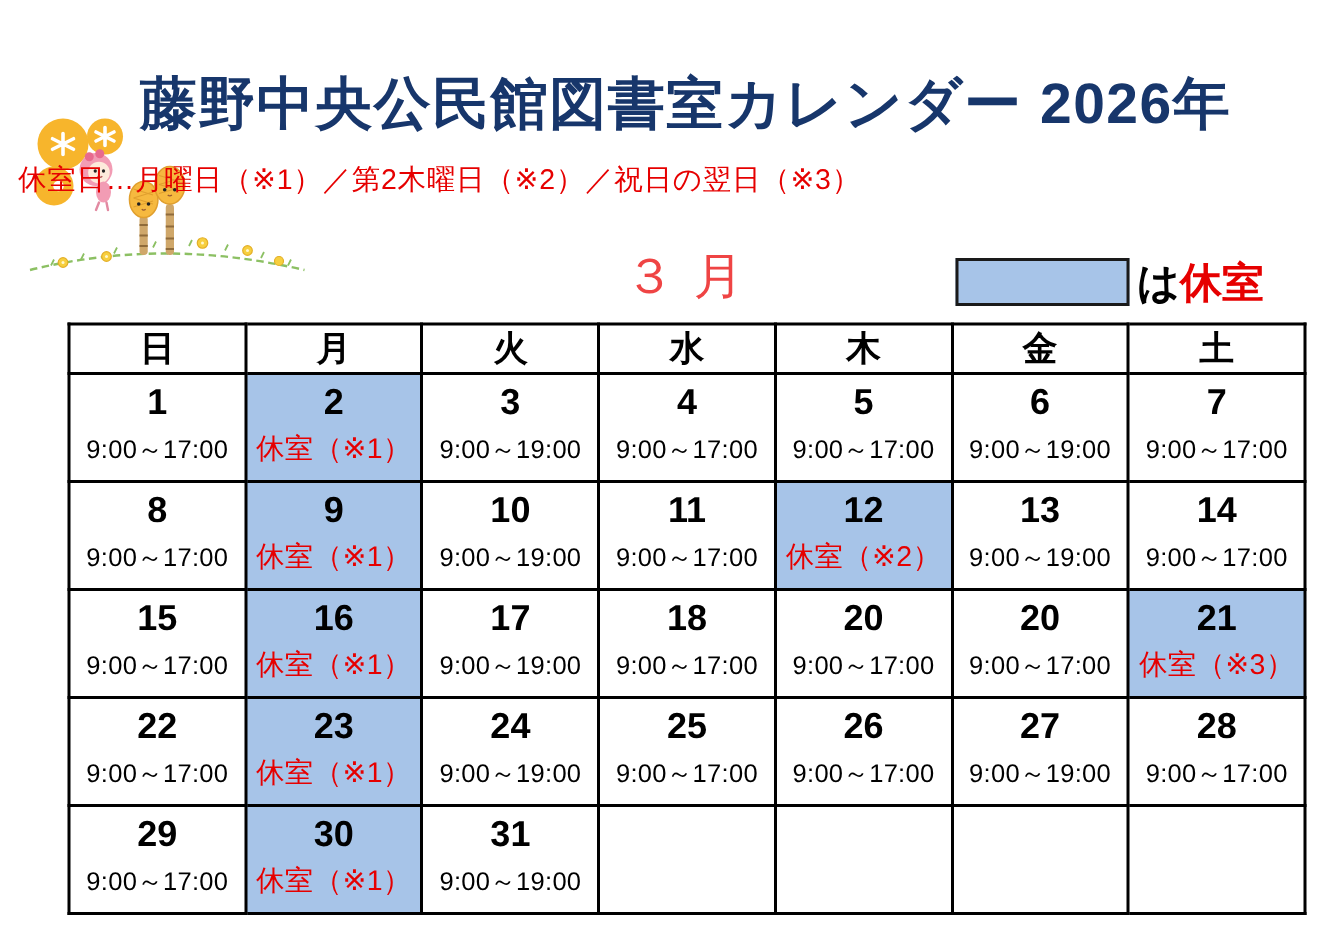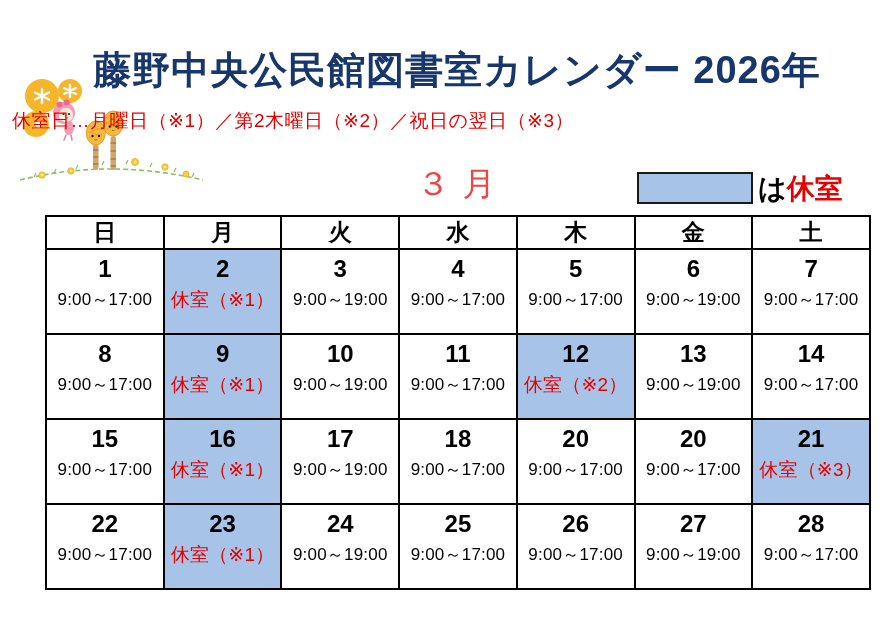--- a/index.html
+++ b/index.html
@@ -250,16 +250,34 @@
           </td>
           <td>
             <div class="date">27</div>
             <div class="hours">9:00～19:00</div>
           </td>
           <td>
             <div class="date">28</div>
             <div class="hours">9:00～17:00</div>
           </td>
         </tr>
+        <tr>
+          <td>
+            <div class="date">29</div>
+            <div class="hours">9:00～17:00</div>
+          </td>
+          <td class="closed">
+            <div class="date">30</div>
+            <div class="hours closed-text">休室（※1）</div>
+          </td>
+          <td>
+            <div class="date">31</div>
+            <div class="hours">9:00～19:00</div>
+          </td>
+          <td></td>
+          <td></td>
+          <td></td>
+          <td></td>
+        </tr>
       </tbody>
   </table>
 
 </div>
 
 </body></html>

